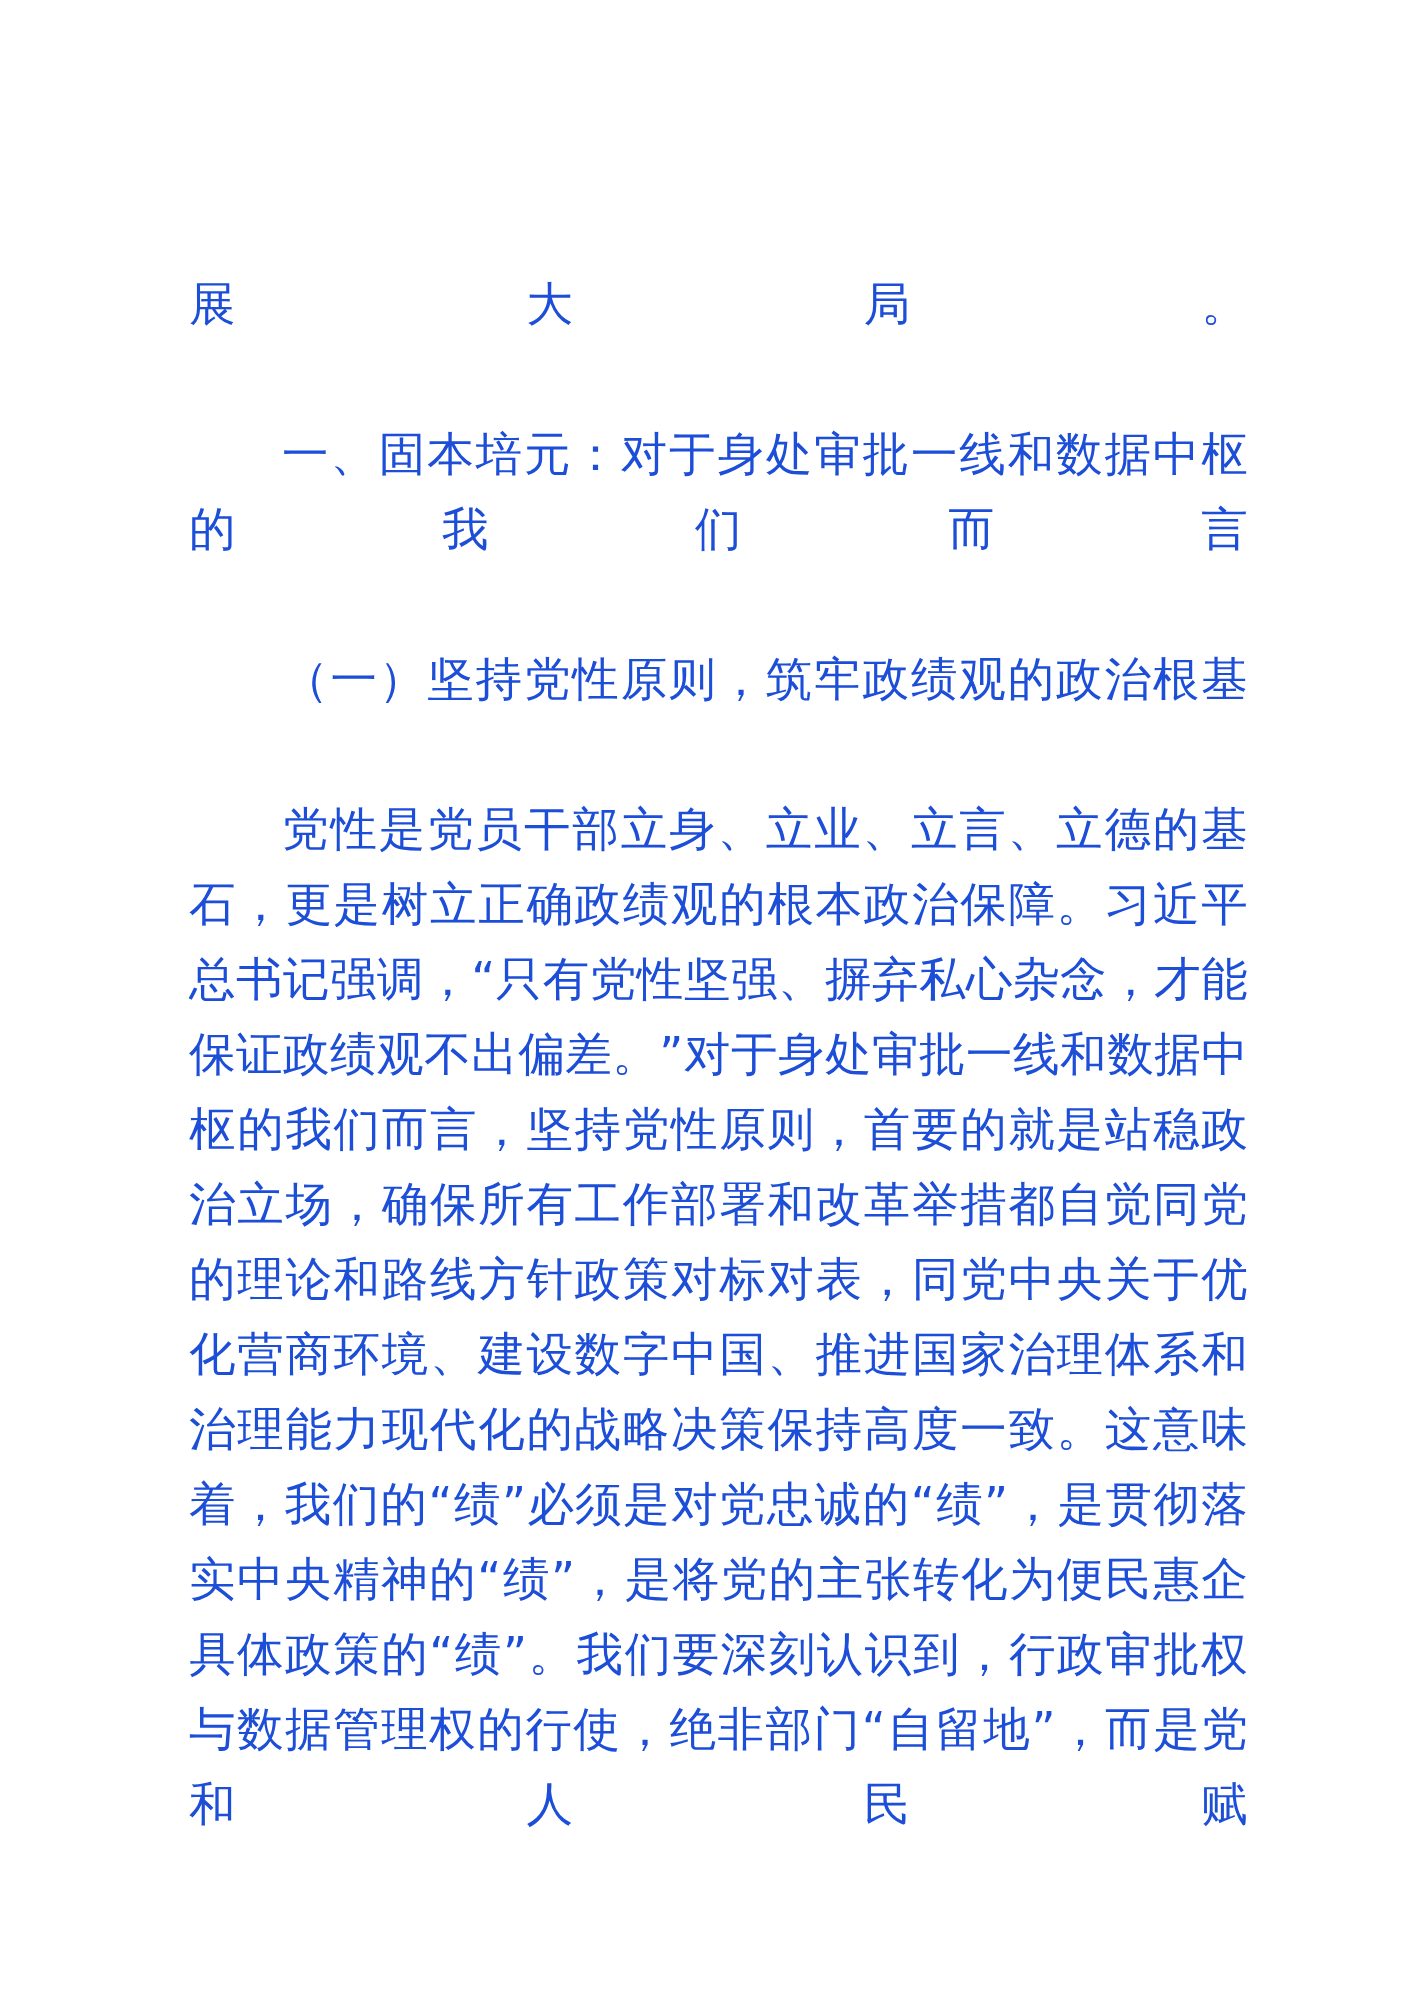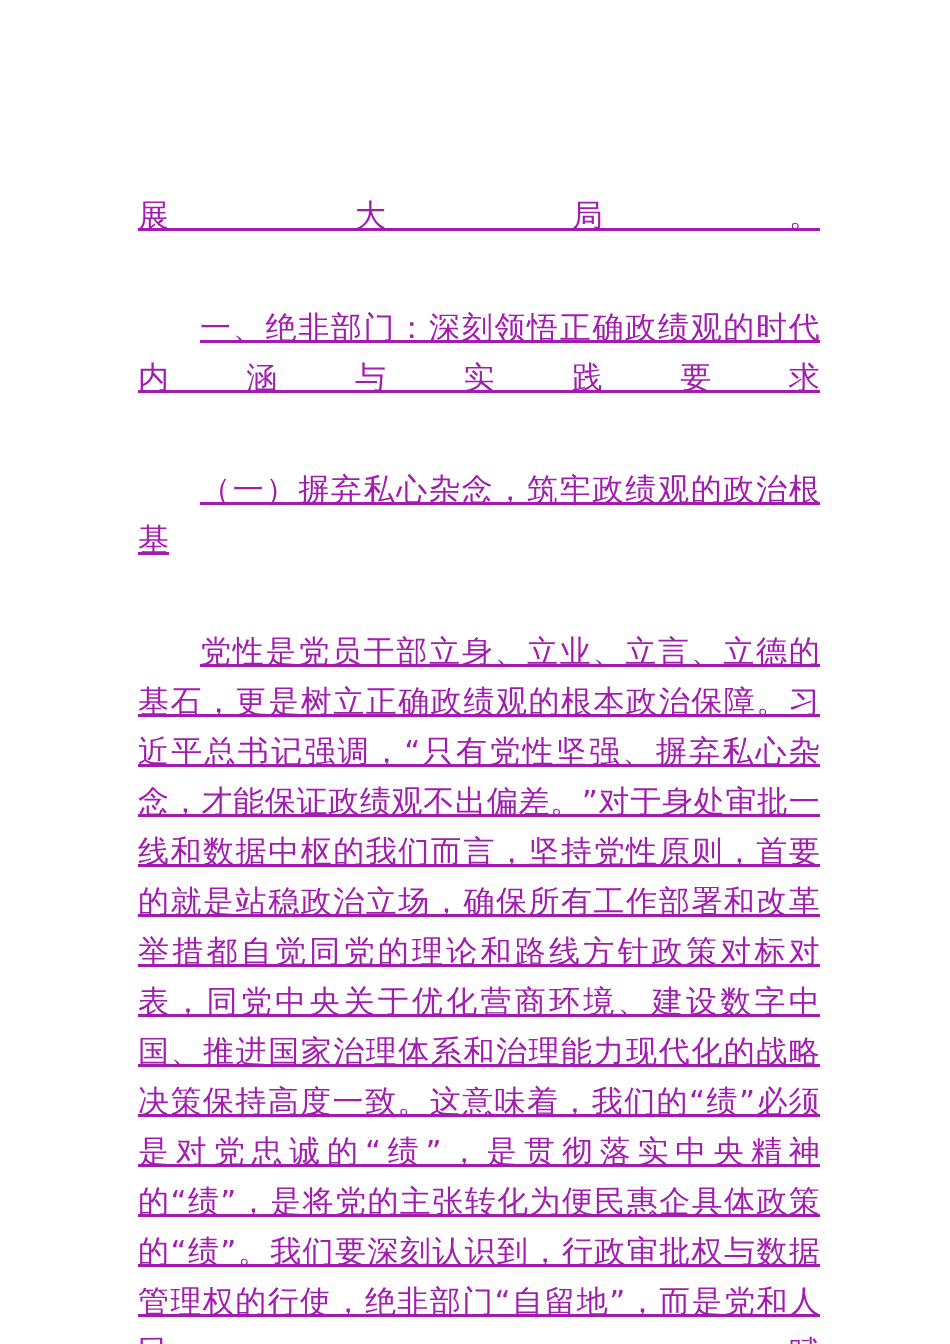--- a/index.html
+++ b/index.html
@@ -18,32 +18,31 @@
     overflow: hidden;
     box-sizing: border-box;
   }
   .text-column {
     position: absolute;
     left: 126px;
     top: 178px;
     width: 706px;
   }
   .para {
-    margin: 12px;
+    margin: 0;
     padding: 0;
-    color: #a21caf;
+    color: #1d4ed8;
     font-size: 31px;
     line-height: 50px;
     letter-spacing: 0.2px;
     text-align: justify;
     text-justify: inter-ideograph;
     font-weight: 400;
     word-break: break-all;
     white-space: pre-wrap;
-    text-decoration: underline;
   }
   .para.indent {
     text-indent: 62px;
   }
   .para.heading {
     text-indent: 62px;
     font-weight: 400;
   }
   .para.subheading {
     text-indent: 62px;
@@ -57,21 +56,21 @@
   }
 </style>
 </head>
 <body>
 
 <div class="page">
   <div class="text-column">
 
     <p class="para">展大局。</p>
 
-    <p class="para heading">一、绝非部门：深刻领悟正确政绩观的时代内涵与实践要求</p>
+    <p class="para heading">一、固本培元：对于身处审批一线和数据中枢的我们而言</p>
 
 
-    <p class="para subheading">（一）摒弃私心杂念，筑牢政绩观的政治根基</p>
+    <p class="para subheading">（一）坚持党性原则，筑牢政绩观的政治根基</p>
 
     <p class="para indent">党性是党员干部立身、立业、立言、立德的基石，更是树立正确政绩观的根本政治保障。习近平总书记强调，“只有党性坚强、摒弃私心杂念，才能保证政绩观不出偏差。”对于身处审批一线和数据中枢的我们而言，坚持党性原则，首要的就是站稳政治立场，确保所有工作部署和改革举措都自觉同党的理论和路线方针政策对标对表，同党中央关于优化营商环境、建设数字中国、推进国家治理体系和治理能力现代化的战略决策保持高度一致。这意味着，我们的“绩”必须是对党忠诚的“绩”，是贯彻落实中央精神的“绩”，是将党的主张转化为便民惠企具体政策的“绩”。我们要深刻认识到，行政审批权与数据管理权的行使，绝非部门“自留地”，而是党和人民赋</p>
 
   </div>
 </div>
 
 </body></html>

